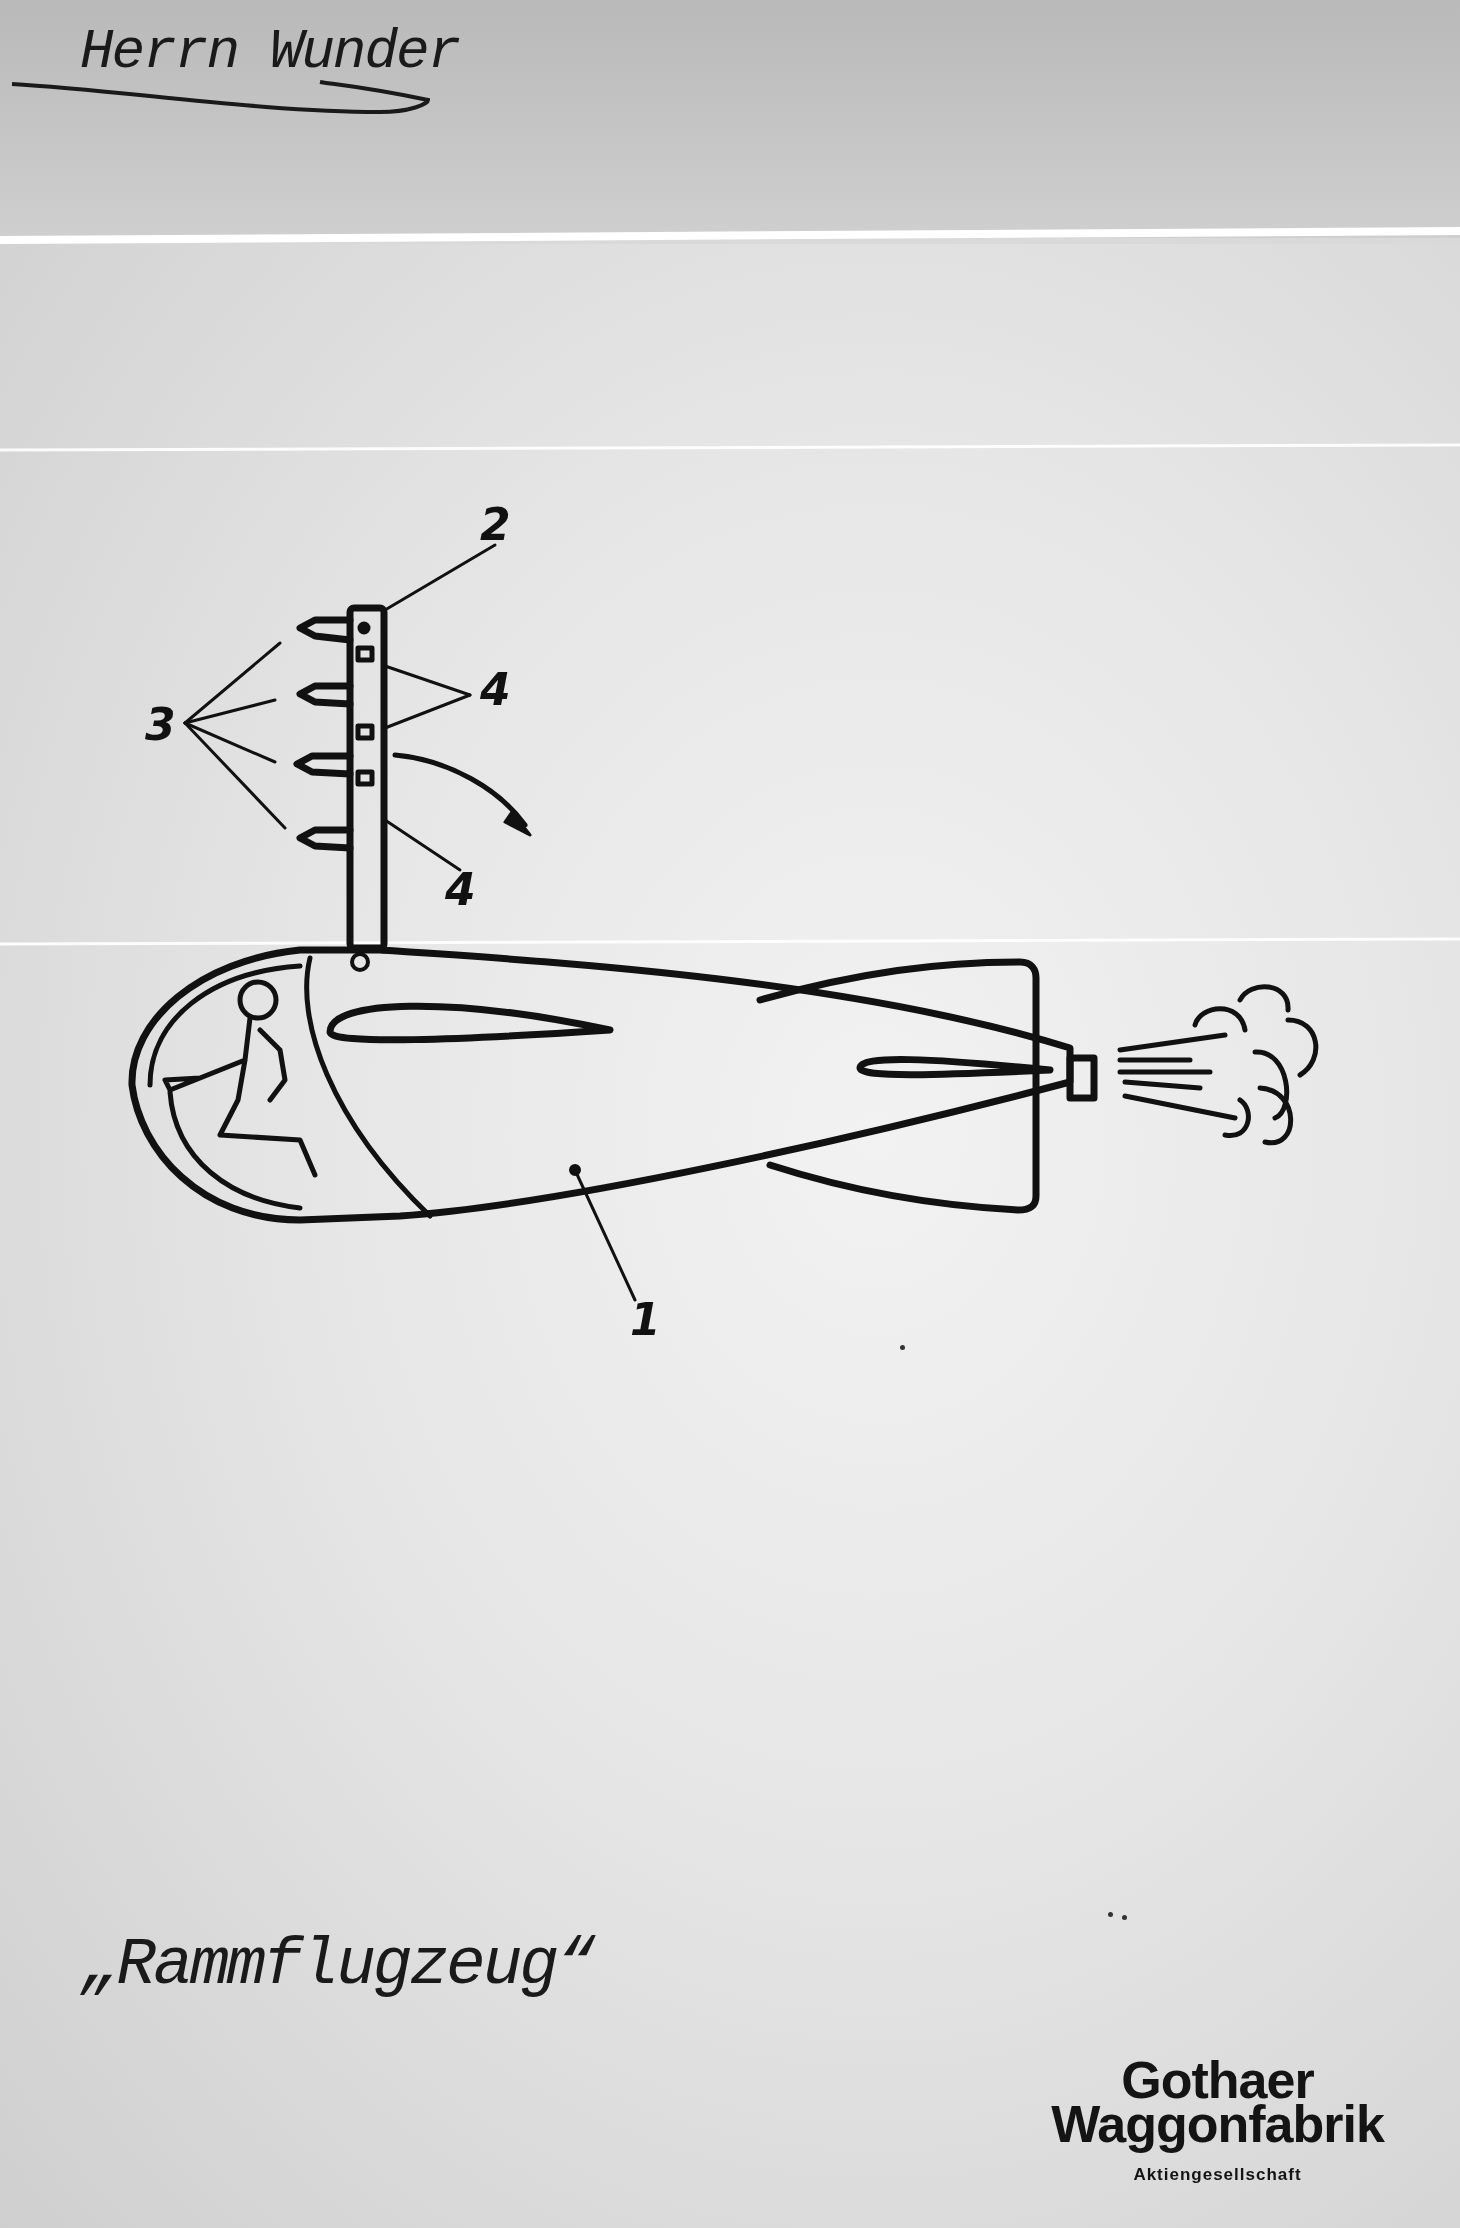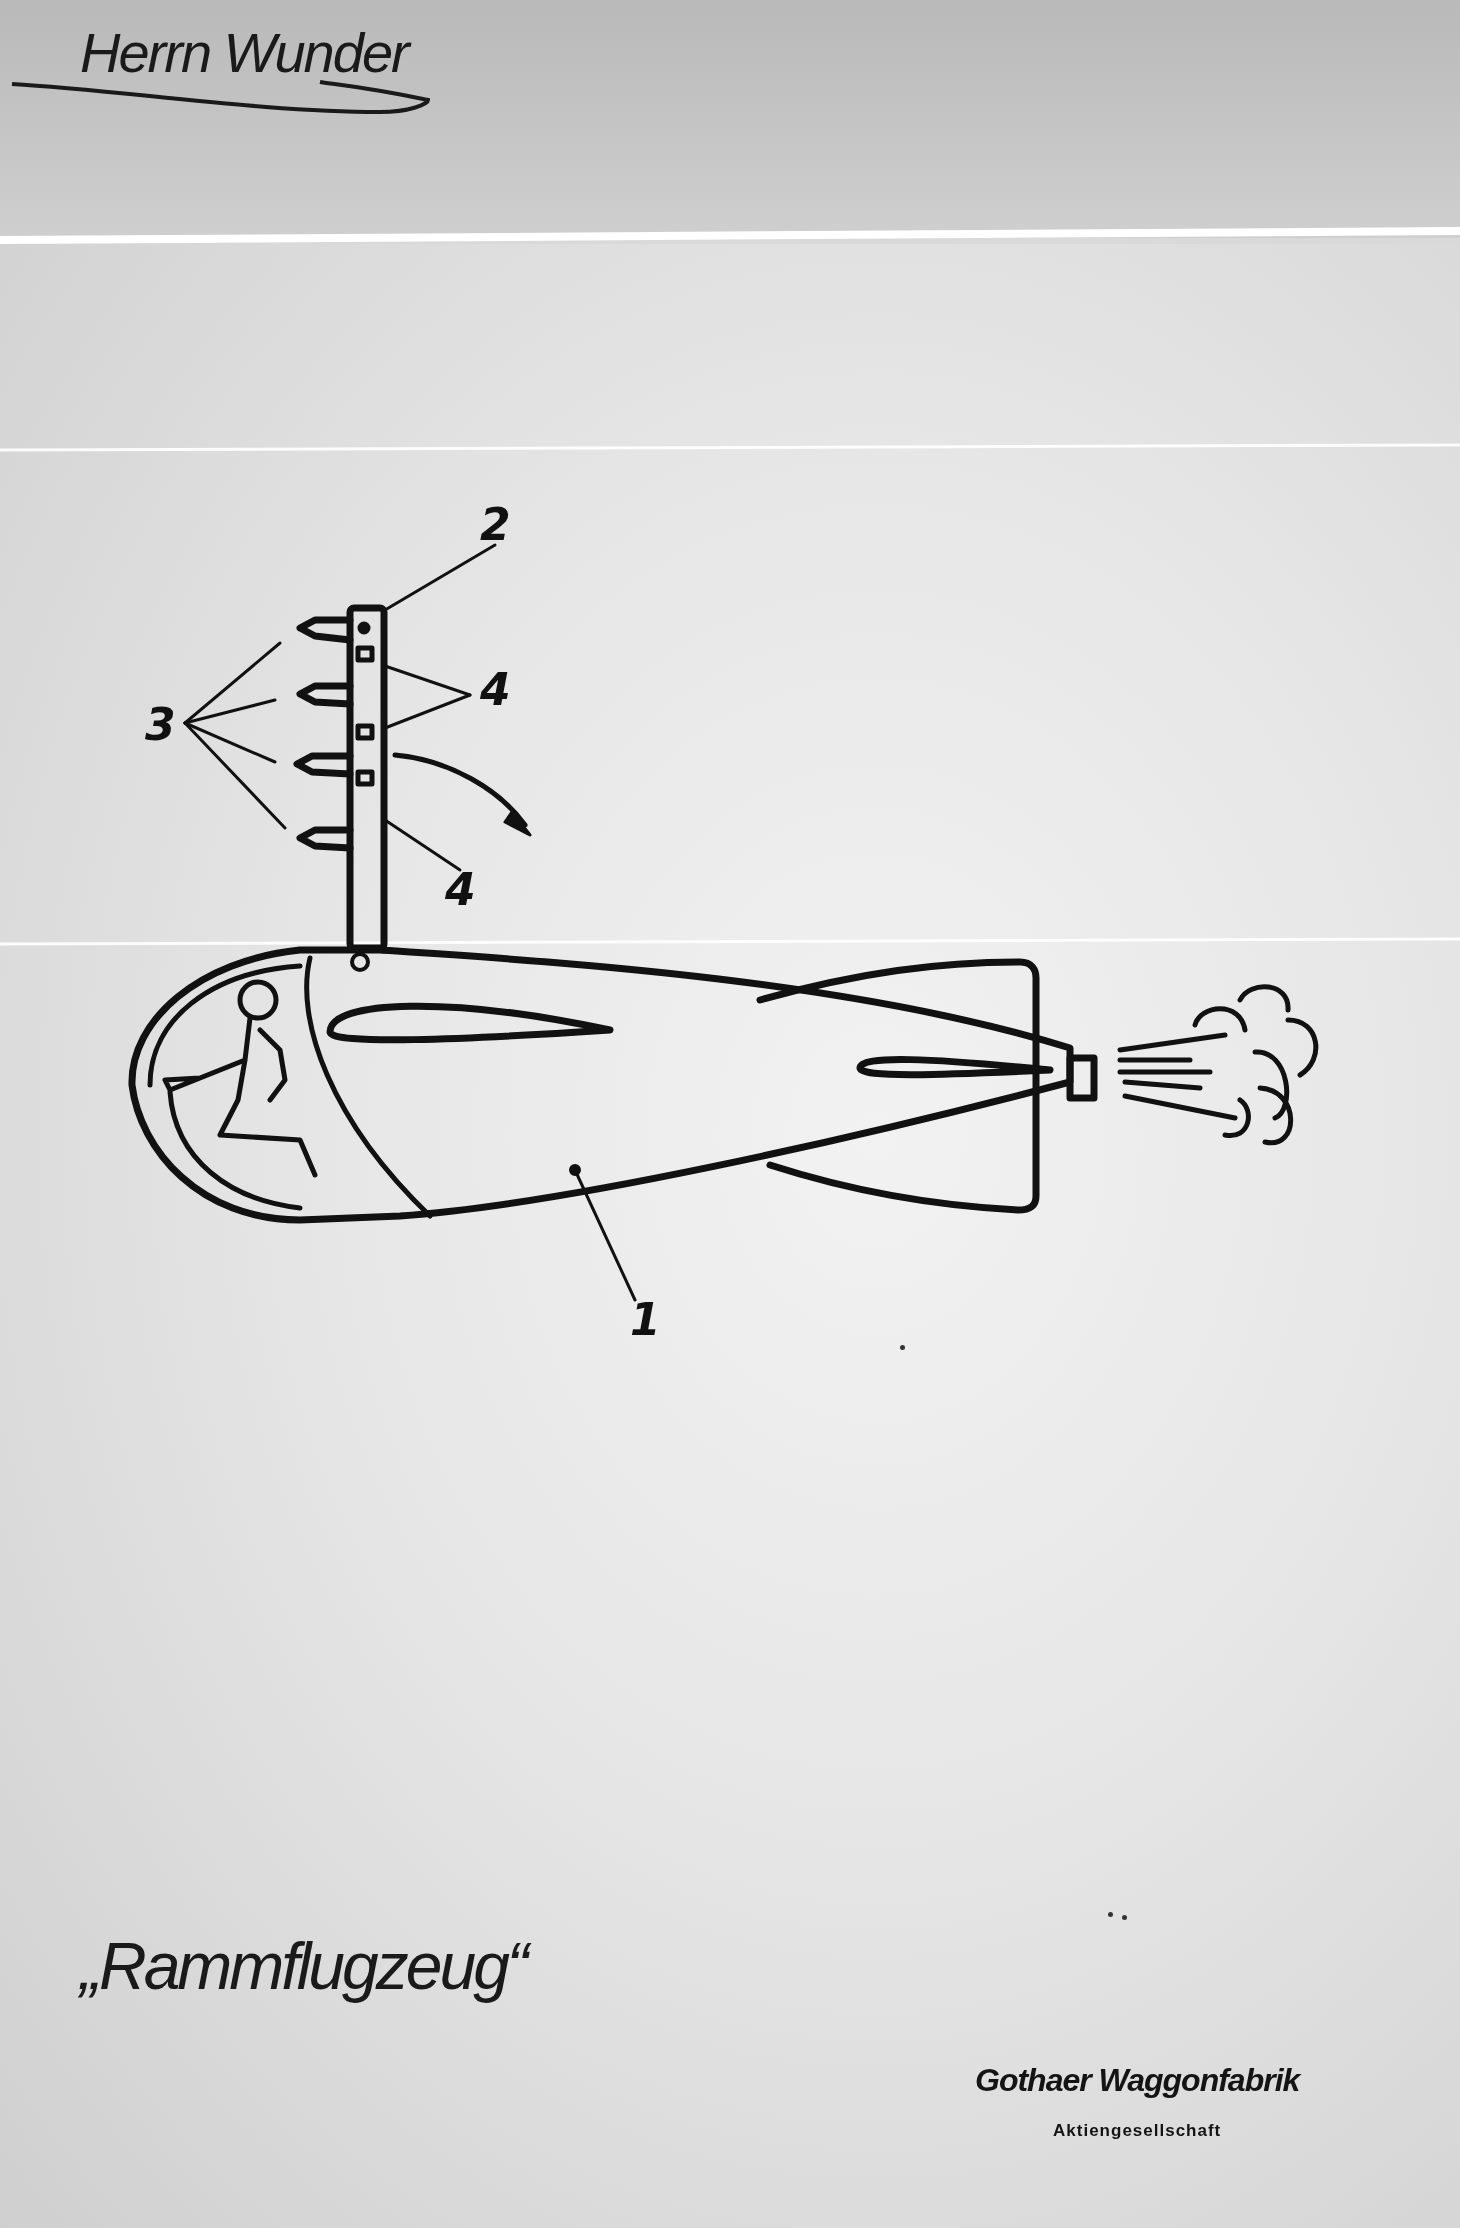--- a/index.html
+++ b/index.html
@@ -18,29 +18,29 @@
   }
   .gap-line {
     position: absolute; left: 0; height: 8px; width: 1460px;
     background: #ffffff; transform: rotate(-0.35deg); transform-origin: left center;
   }
   .fold-line {
     position: absolute; left: 0; height: 3px; width: 1460px;
     background: rgba(255,255,255,0.9); transform: rotate(-0.2deg);
   }
   .handwriting {
-    position: absolute; font-family: Liberation Sans, sans-serif; font-style: italic;
+    position: absolute; font-family: Liberation Mono, monospace; font-style: italic;
     color: #1a1a1a; white-space: nowrap;
   }
   .signature-top { left: 80px; top: 20px; font-size: 56px; letter-spacing: -2px; }
   .caption-bottom { left: 80px; top: 1928px; font-size: 66px; letter-spacing: -3px; }
   .company {
     position: absolute; left: 975px; top: 2058px; text-align: center; color: #141414;
   }
-  .company-name { font-size: 32px; font-weight: bold; letter-spacing: -1px; line-height: 44px; font-style: italic; }
+  .company-name { font-size: 52px; font-weight: bold; letter-spacing: -1px; line-height: 44px; }
   .company-sub { font-size: 17px; font-weight: bold; letter-spacing: 1px; margin-top: 19px; }
   svg.drawing { position: absolute; left: 0; top: 0; }
   .label-num {
     font-family: "DejaVu Sans", sans-serif; font-weight: bold; font-style: italic;
     font-size: 44px; fill: #111;
   }
   .dust { position: absolute; width: 5px; height: 5px; border-radius: 50%; background: #333; }
 </style>
 </head>
 <body>

